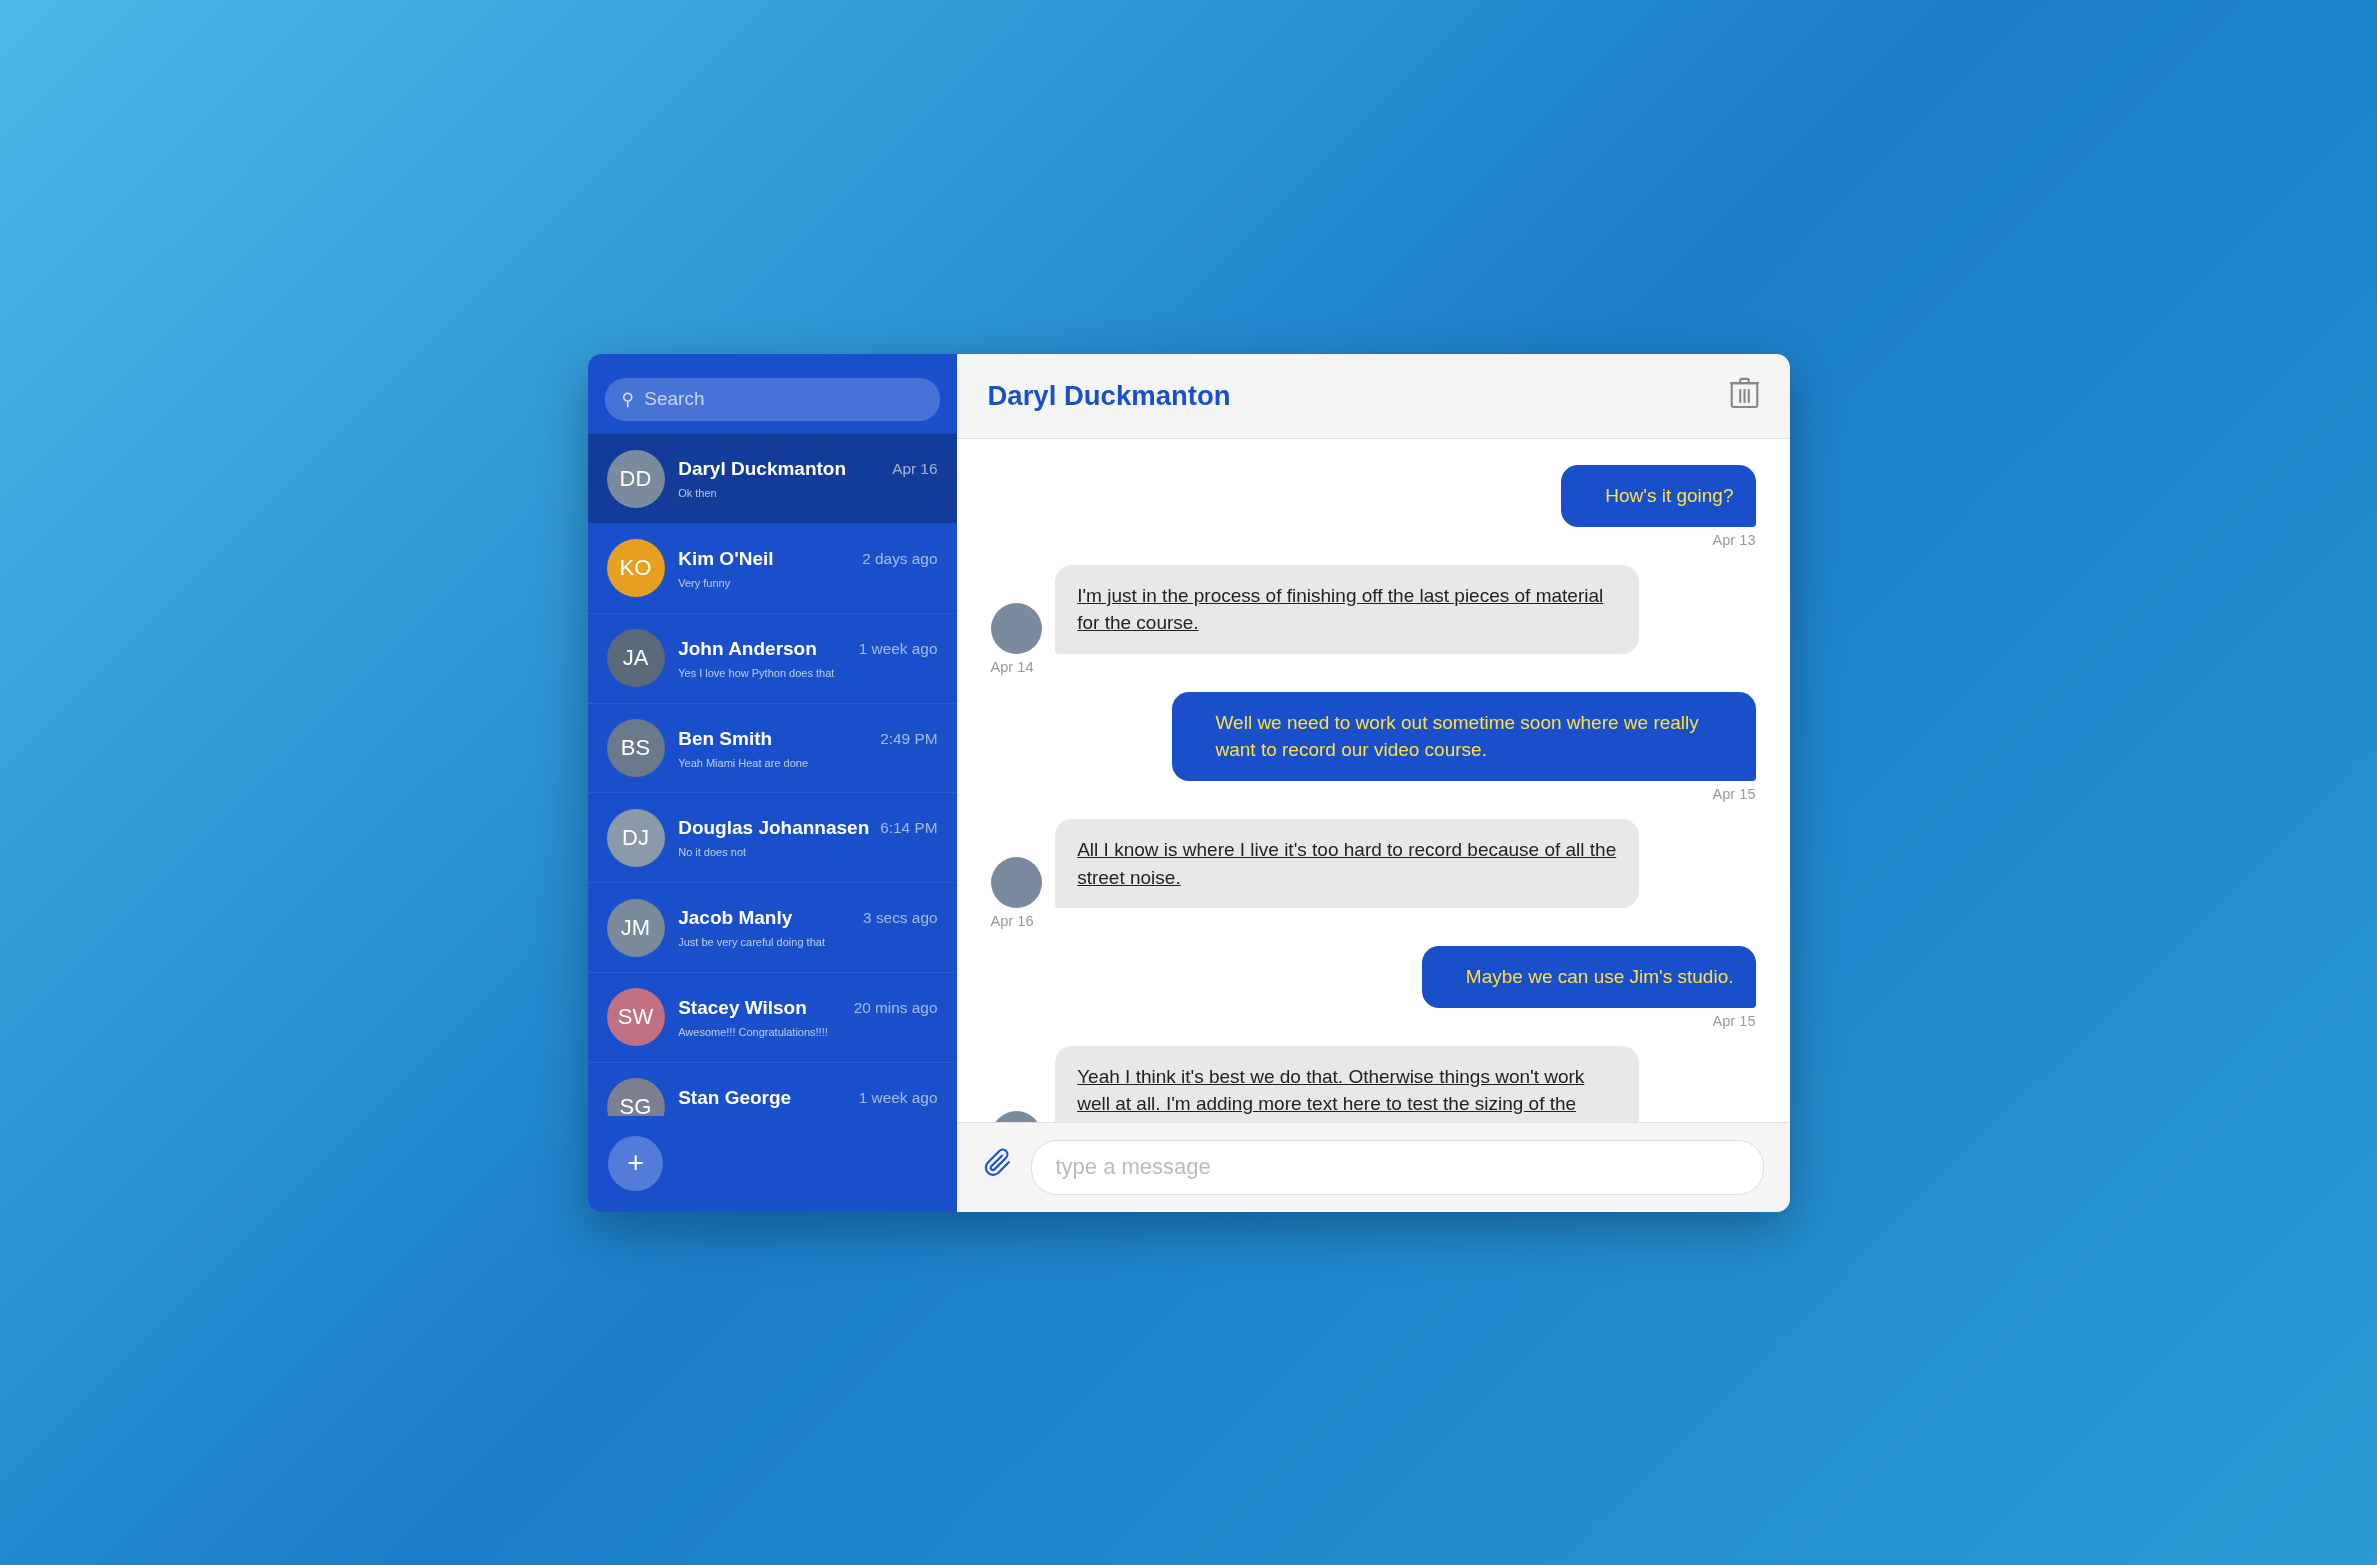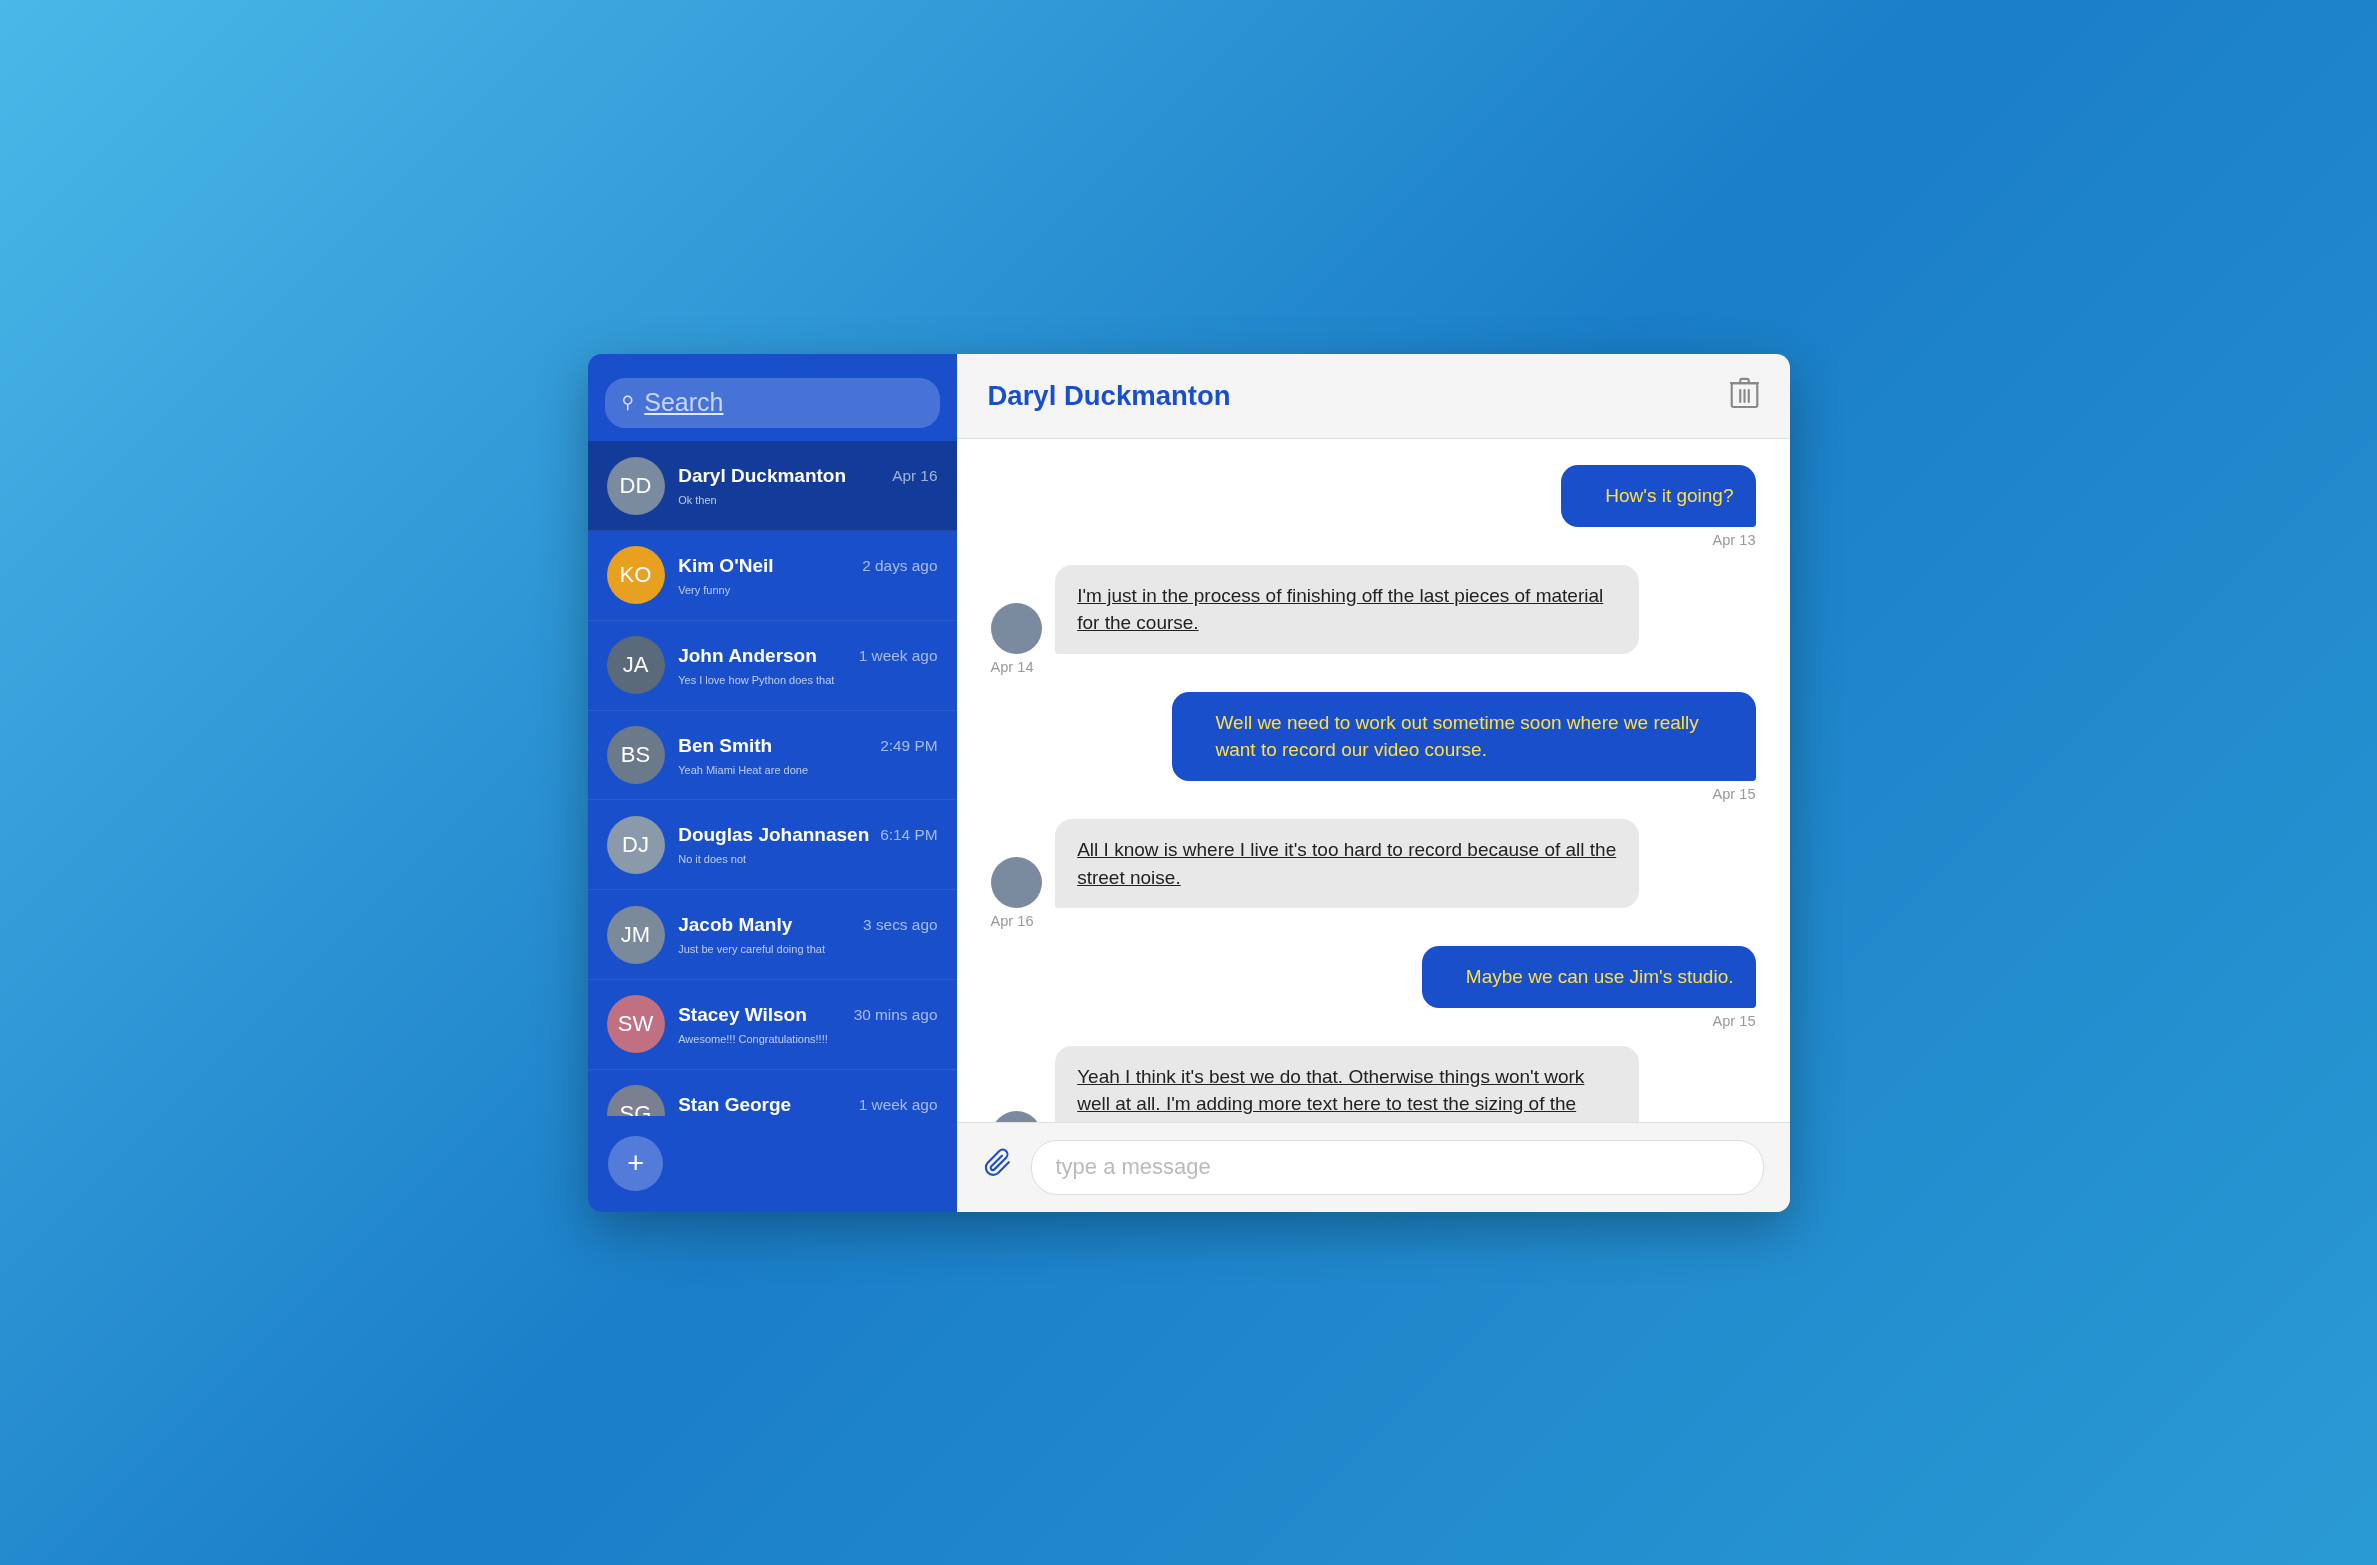--- a/index.html
+++ b/index.html
@@ -39,23 +39,22 @@
     }
     .search-icon {
       color: rgba(255,255,255,0.8);
       font-size: 17px;
     }
     .search-input {
       background: transparent;
       border: none;
       outline: none;
       color: rgba(255,255,255,0.85);
-      font-size: 25px;
+      font-size: 19px;
       width: 100%;
-      text-decoration: underline;
     }
     .search-input::placeholder { color: rgba(255,255,255,0.7); }
     .contact-list {
       flex: 1;
       overflow-y: auto;
     }
     .contact-item {
       display: flex;
       align-items: center;
       padding: 15.4px 19px;
@@ -301,21 +300,21 @@
       <div class="contact-preview">Just be very careful doing that</div>
     </div>
   </div>
         <div class="contact-item">
     <div class="avatar avatar-stacey">
       <span>SW</span>
     </div>
     <div class="contact-info">
       <div class="contact-header">
         <span class="contact-name">Stacey Wilson</span>
-        <span class="contact-time">30 mins ago</span>
+        <span class="contact-time">20 mins ago</span>
       </div>
       <div class="contact-preview">Awesome!!! Congratulations!!!!</div>
     </div>
   </div>
         <div class="contact-item">
     <div class="avatar avatar-stan">
       <span>SG</span>
     </div>
     <div class="contact-info">
       <div class="contact-header">

